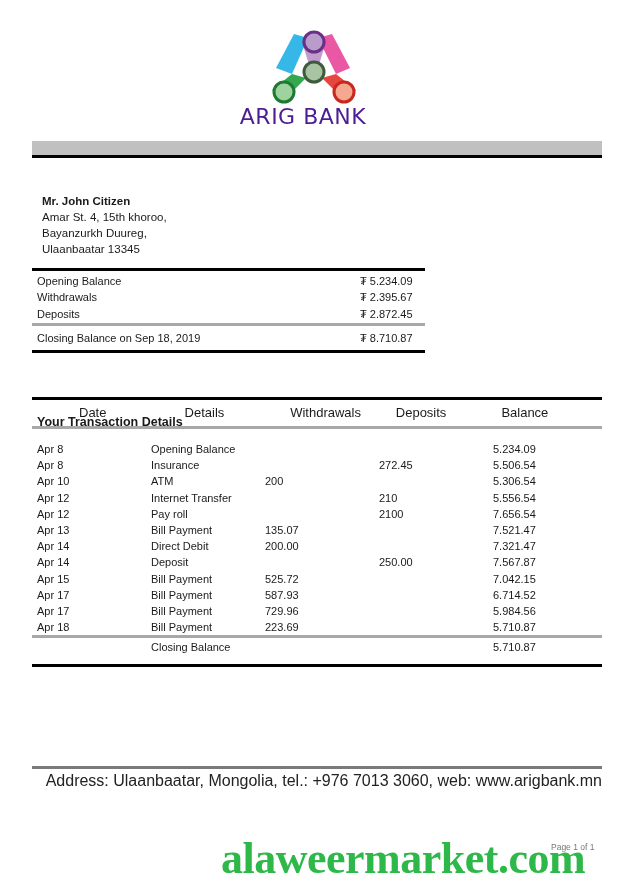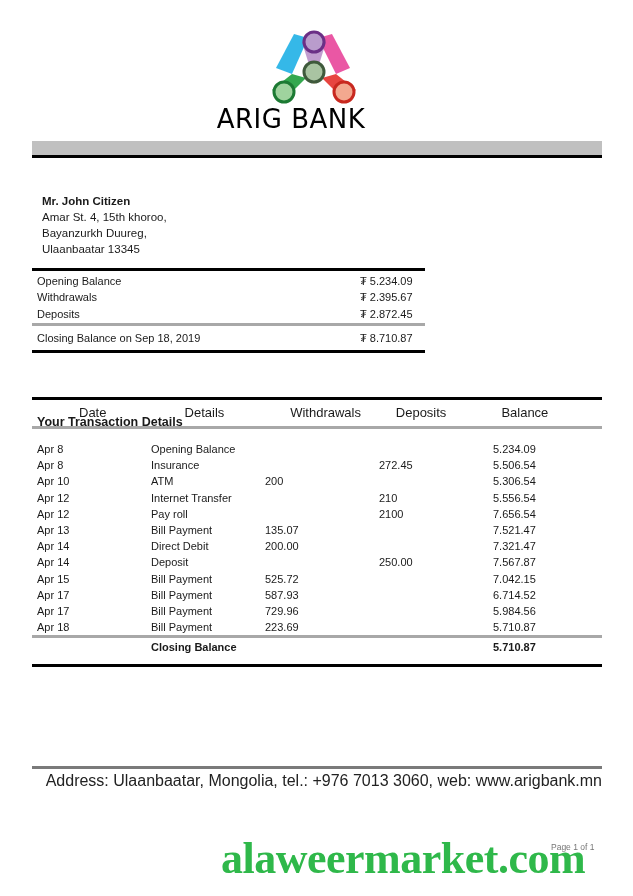--- a/index.html
+++ b/index.html
@@ -6,22 +6,22 @@
     body {
       width: 633px; height: 896px; position: relative; overflow: hidden;
       font-family: "Liberation Sans", "DejaVu Sans", sans-serif;
       color: #1a1a1a;
     }
     .abs { position: absolute; }
 
     
     .logo { left: 262px; top: 28px; width: 104px; height: 78px; }
     .logo-text {
-      left: 216px; top: 104px; width: 150px; text-align: center;
-      font-size: 26px; color: #000000; letter-spacing: 0.5px;
+      left: 228px; top: 104px; width: 150px; text-align: center;
+      font-size: 22px; color: #4c1d95; letter-spacing: 0.5px;
       font-family: "DejaVu Sans", sans-serif; font-weight: normal;
     }
 
     
     .header-bar { left: 32px; top: 141px; width: 570px; height: 14px; background: #c0c0c0; }
     .header-rule { left: 32px; top: 155px; width: 570px; height: 3px; background: #000; }
 
     
     .customer { left: 42px; top: 193px; font-size: 11.5px; line-height: 16px; }
     .customer .name { font-weight: bold; }
@@ -44,21 +44,21 @@
     .tx-table .hdr-rule { height: 3px; background: #a8a8a8; }
     .tx-table .row { display: flex; height: 16.2px; line-height: 16.2px; }
     .tx-table .rows { padding-top: 12px; }
     .tx-table .c { box-sizing: border-box; }
     .tx-table .c1 { width: 114px; padding-left: 5px; }
     .tx-table .c2 { width: 114px; padding-left: 5px; }
     .tx-table .c3 { width: 114px; padding-left: 5px; }
     .tx-table .c4 { width: 114px; padding-left: 5px; }
     .tx-table .c5 { width: 114px; padding-left: 5px; }
     .tx-table .foot-rule { height: 3px; background: #a8a8a8; }
-    .tx-table .row.closing { font-weight: bold; height: 18px; line-height: 18px; }
+    .tx-table .row.closing { font-weight: normal; height: 18px; line-height: 18px; }
     .tx-table .bottom-rule { height: 3px; background: #000; margin-top: 8px; }
 
     
     .footer-rule { left: 32px; top: 766px; width: 570px; height: 3px; background: #7a7a7a; }
     .footer-text { left: 32px; top: 772px; width: 570px; text-align: right; font-size: 16px; color: #222; }
 
     .watermark {
       left: 221px; top: 833px; font-size: 44px; font-weight: bold; color: #2fb84a;
       font-family: Liberation Serif, serif; letter-spacing: -0.5px;
     }

